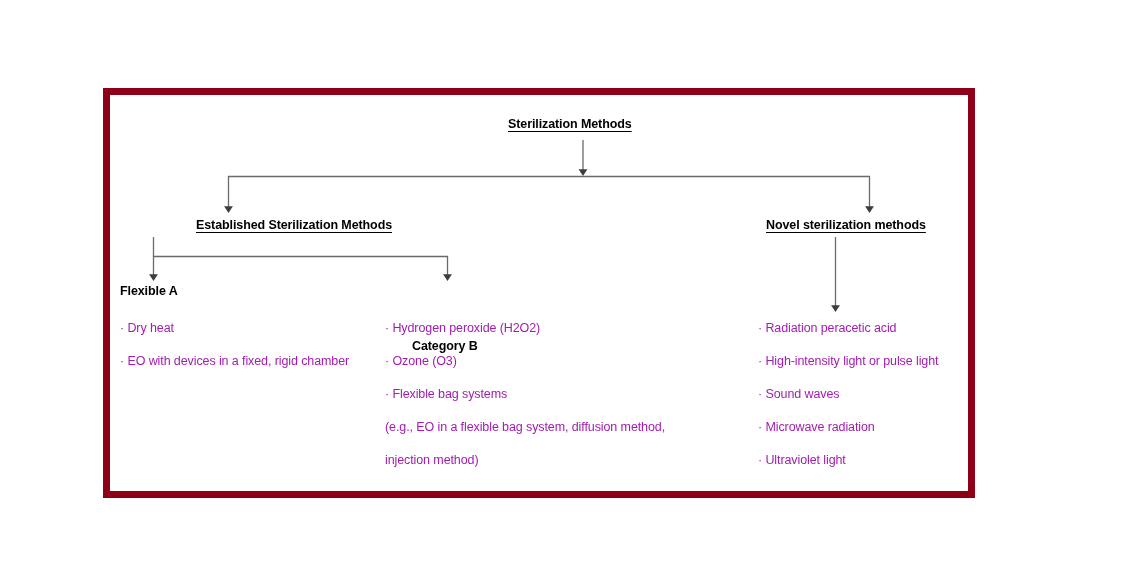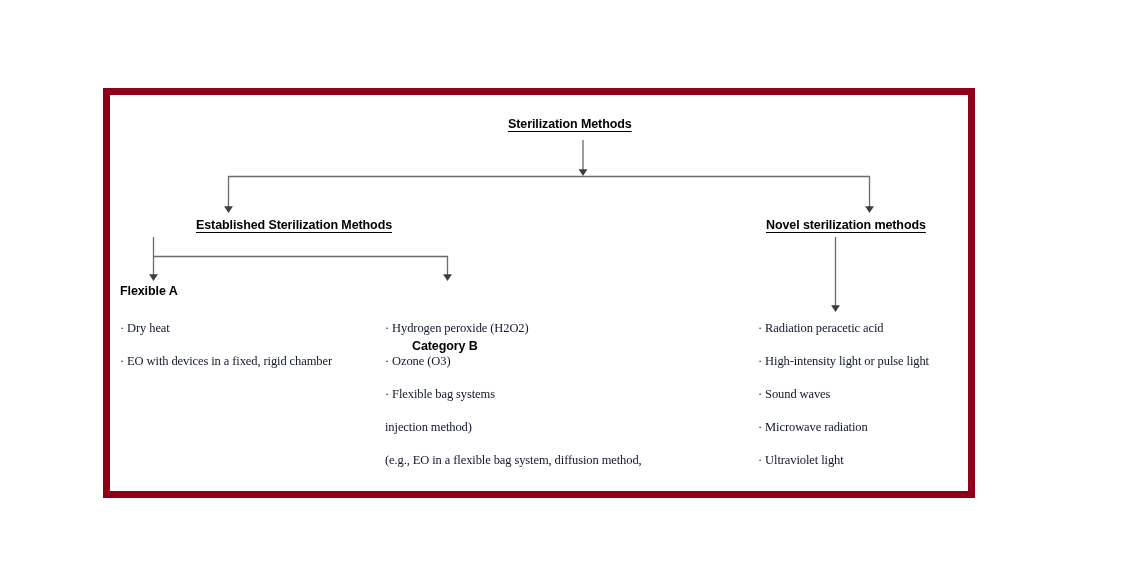--- a/index.html
+++ b/index.html
@@ -77,23 +77,23 @@
     color: #000000;
     white-space: nowrap;
     letter-spacing: -0.1px;
   }
   #category-a-heading { left: 120px; top: 284px; }
   #category-b-heading { left: 412px; top: 301px; margin-top: 38px; }
 
   
   .column {
     position: absolute;
-    font-family: Liberation Serif, serif;
+    font-family: Liberation Sans, sans-serif;
     font-size: 12.5px;
-    color: #0f172a;
+    color: #a21caf;
     line-height: 33px;
     letter-spacing: -0.1px;
   }
   #column-a { left: 120px; top: 312px; width: 270px; }
   #column-b { left: 385px; top: 312px; width: 360px; }
   #column-c { left: 758px; top: 312px; width: 230px; }
 
   .item {
     white-space: nowrap;
   }
@@ -143,22 +143,22 @@
 
   <div class="column" id="column-a">
     <div class="item">· Dry heat</div>
     <div class="item">· EO with devices in a fixed, rigid chamber</div>
   </div>
 
   <div class="column" id="column-b">
     <div class="item">· Hydrogen peroxide (H2O2)</div>
     <div class="item">· Ozone (O3)</div>
     <div class="item">· Flexible bag systems</div>
+    <div class="item">(e.g., EO in a flexible bag system, diffusion method,</div>
     <div class="item">injection method)</div>
-    <div class="item">(e.g., EO in a flexible bag system, diffusion method,</div>
   </div>
 
   <div class="column" id="column-c">
     <div class="item">· Radiation peracetic acid</div>
     <div class="item">· High-intensity light or pulse light</div>
     <div class="item">· Sound waves</div>
     <div class="item">· Microwave radiation</div>
     <div class="item">· Ultraviolet light</div>
   </div>
 

